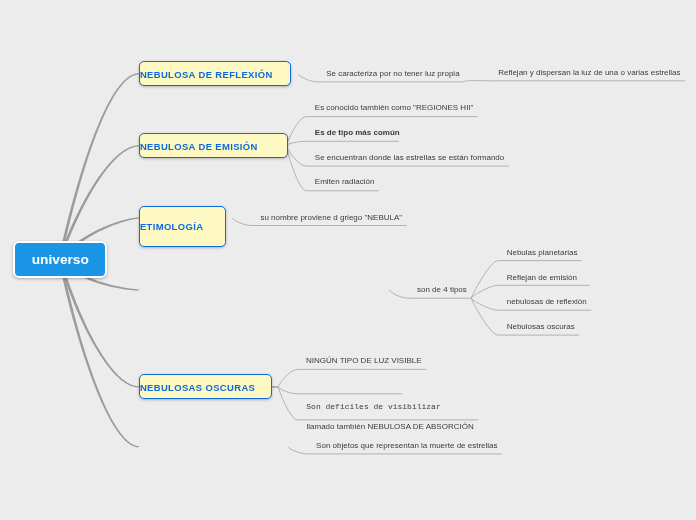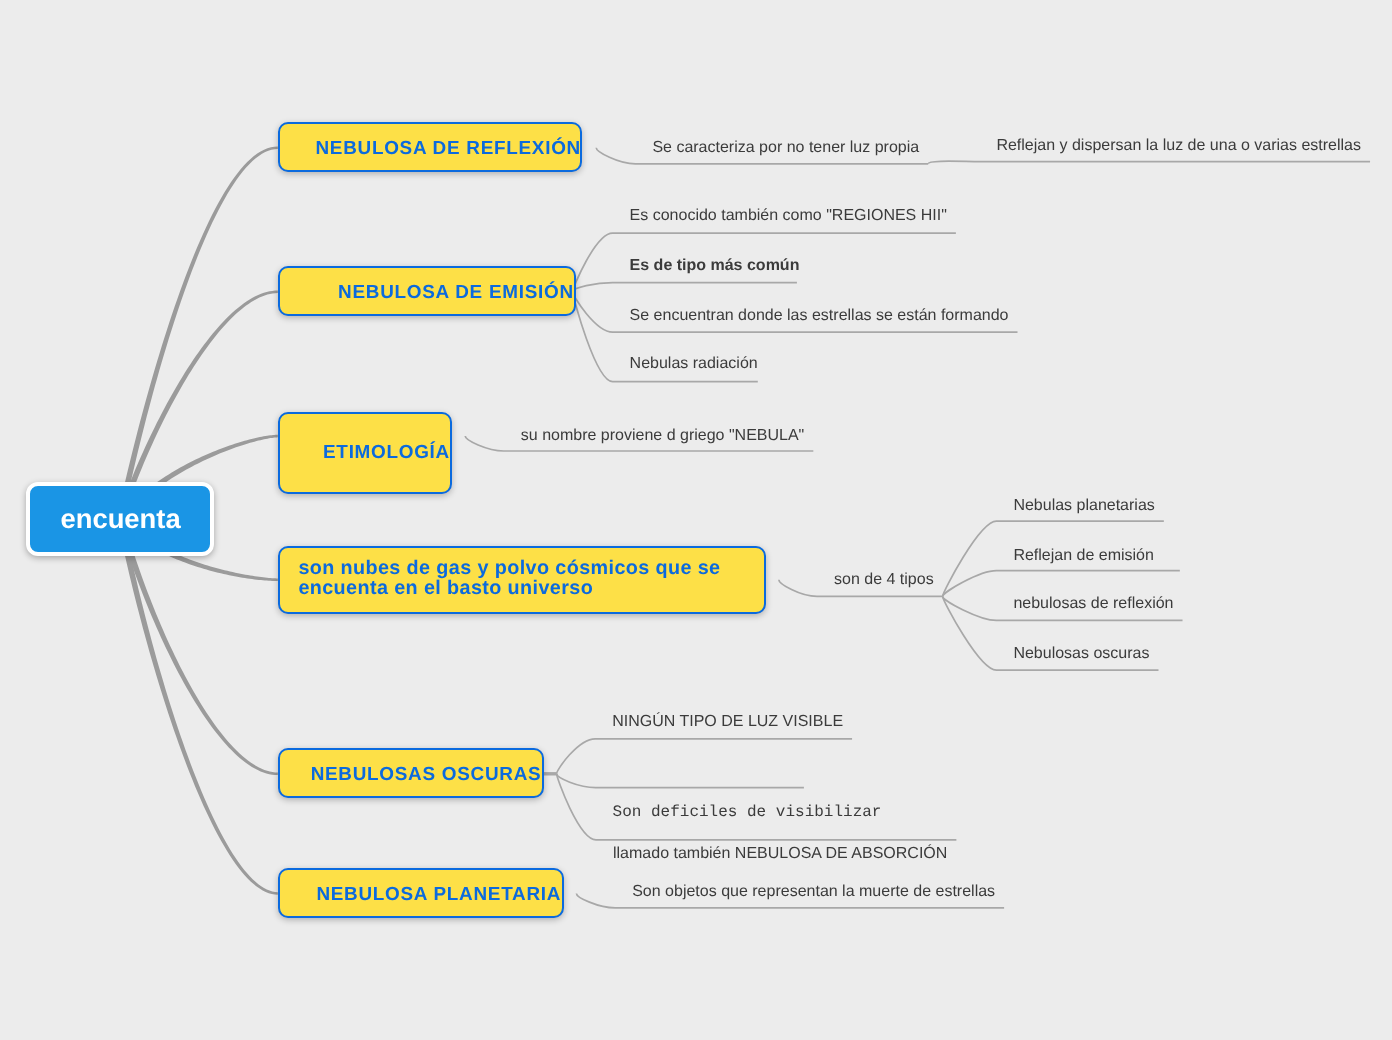--- a/index.html
+++ b/index.html
@@ -6,23 +6,23 @@
   html,body{margin:0;padding:0;}
   body{width:696px;height:520px;background:#ececec;overflow:hidden;
        font-family:"Liberation Sans",sans-serif;}
   #stage{position:relative;width:696px;height:520px;}
   svg.edges{position:absolute;left:0;top:0;width:696px;height:520px;overflow:visible;}
   .node{position:absolute;box-sizing:border-box;z-index:5;transform:translateZ(0);}
   .root{background:#1a95e5;color:#ffffff;border:2.3px solid #ffffff;border-radius:6px;
         font-weight:bold;font-size:13.7px;letter-spacing:0px;
         display:flex;align-items:center;justify-content:center;
         box-shadow:0 1px 3px rgba(0,0,0,0.30);}
-  .lvl2{background:#fde047;color:#0b6ade;border:1.7px solid #0b6ade;border-radius:5px;
+  .lvl2{background:#fef9c3;color:#0b6ade;border:1.7px solid #0b6ade;border-radius:5px;
         font-weight:bold;font-size:9.45px;letter-spacing:0.37px;
-        display:flex;align-items:center;justify-content:flex-end;text-align:center;
+        display:flex;align-items:center;justify-content:flex-start;text-align:center;
         box-shadow:0 1px 3px rgba(0,0,0,0.25);}
   .lvl2 > span{position:relative;top:0.5px;}
   .lvl2.multi{font-size:9.9px;letter-spacing:0.2px;line-height:10px;display:block;
               padding:6.65px 0 0 9.2px;text-align:left;}
   .lvl2.multi > span{top:0;}
   .leaf{position:absolute;font-size:8px;color:#3b3b3b;white-space:nowrap;z-index:4;
         line-height:8px;transform:translateZ(0);}
 </style>
 </head>
 <body>
@@ -49,49 +49,43 @@
       <path d="M 471.3125 298.2 C 471.3125 300.2, 489.7 310.2, 498.2 310.2 L 591.2625 310.2" fill="none" stroke="#a8a8a8" stroke-width="0.85"></path>
       <path d="M 471.3125 298.2 C 471.3125 300.2, 489.7 335.1, 498.2 335.1 L 579.246875 335.1" fill="none" stroke="#a8a8a8" stroke-width="0.85"></path>
       <path d="M 271.7 386.9 L 278.3 386.9" fill="none" stroke="#a8a8a8" stroke-width="1.7"></path>
       <path d="M 278.3 386.9 C 278.3 384.9, 289.1 369.4, 297.6 369.4 L 426.0375 369.4" fill="none" stroke="#a8a8a8" stroke-width="0.85"></path>
       <path d="M 278.3 386.9 C 278.3 388.9, 289.3 393.8, 297.8 393.8 L 401.95625 393.8" fill="none" stroke="#a8a8a8" stroke-width="0.85"></path>
       <path d="M 278.3 386.9 C 278.3 388.9, 289.5 419.9, 298 419.9 L 478.1875 419.9" fill="none" stroke="#a8a8a8" stroke-width="0.85"></path>
       <path d="M 288.20000000000005 446.7 C 288.20000000000005 448.7, 299.1 453.9, 307.6 453.9 L 502.053125 453.9" fill="none" stroke="#a8a8a8" stroke-width="0.85"></path>
     </svg>
 
   <div class="node root" style="left:13.2px;top:240.7px;width:94.2px;height:37.2px;">
-    <span>encuenta</span>
+    <span>universo</span>
   </div>
 
   <div class="node lvl2" style="left:138.9px;top:61.3px;width:152.6px;height:25.1px;">
     <span>NEBULOSA DE REFLEXIÓN</span>
   </div>
   <div class="node lvl2" style="left:138.9px;top:133.4px;width:149px;height:25.0px;">
     <span>NEBULOSA DE EMISIÓN</span>
   </div>
   <div class="node lvl2" style="left:138.9px;top:205.7px;width:87.1px;height:41px;">
     <span>ETIMOLOGÍA</span>
   </div>
-  <div class="node lvl2 multi" style="left:139.0px;top:272.6px;width:243.8px;height:34.5px;">
-    <span>son nubes de gas y polvo cósmicos que se encuenta en el basto universo</span>
-  </div>
   <div class="node lvl2" style="left:138.9px;top:374.4px;width:132.8px;height:25.0px;">
     <span>NEBULOSAS OSCURAS</span>
-  </div>
-  <div class="node lvl2" style="left:138.9px;top:434.1px;width:142.7px;height:25.2px;">
-    <span>NEBULOSA PLANETARIA</span>
   </div>
 
   <div id="leaves">
       <div class="leaf" style="left: 326.2px; top: 69.6px;">Se caracteriza por no tener luz propia</div>
       <div class="leaf" style="left: 498.2px; top: 68.6px;">Reflejan y dispersan la luz de una o varias estrellas</div>
       <div class="leaf" style="left: 314.8px; top: 104.2px;">Es conocido también como "REGIONES HII"</div>
       <div class="leaf" style="left: 314.8px; top: 128.9px; font-weight: bold;">Es de tipo más común</div>
       <div class="leaf" style="left: 314.8px; top: 153.7px;">Se encuentran donde las estrellas se están formando</div>
-      <div class="leaf" style="left: 314.8px; top: 178.4px;">Nebulas radiación</div>
+      <div class="leaf" style="left: 314.8px; top: 178.4px;">Emiten radiación</div>
       <div class="leaf" style="left: 260.4px; top: 213.6px;">su nombre proviene d griego "NEBULA"</div>
       <div class="leaf" style="left: 417px; top: 285.9px;">son de 4 tipos</div>
       <div class="leaf" style="left: 506.7px; top: 248.9px;">Nebulas planetarias</div>
       <div class="leaf" style="left: 506.7px; top: 273.6px;">Reflejan de emisión</div>
       <div class="leaf" style="left: 506.7px; top: 298.2px;">nebulosas de reflexión</div>
       <div class="leaf" style="left: 506.7px; top: 322.9px;">Nebulosas oscuras</div>
       <div class="leaf" style="left: 306.1px; top: 356.6px;">NINGÚN TIPO DE LUZ VISIBLE</div>
       <div class="leaf" style="left: 306.3px; top: 403px; font-family: Liberation Mono, monospace;">Son deficiles de visibilizar</div>
       <div class="leaf" style="left: 306.5px; top: 407.3px; margin-top: 16px;">llamado también NEBULOSA DE ABSORCIÓN</div>
       <div class="leaf" style="left: 316.1px; top: 441.8px;">Son objetos que representan la muerte de estrellas</div>

